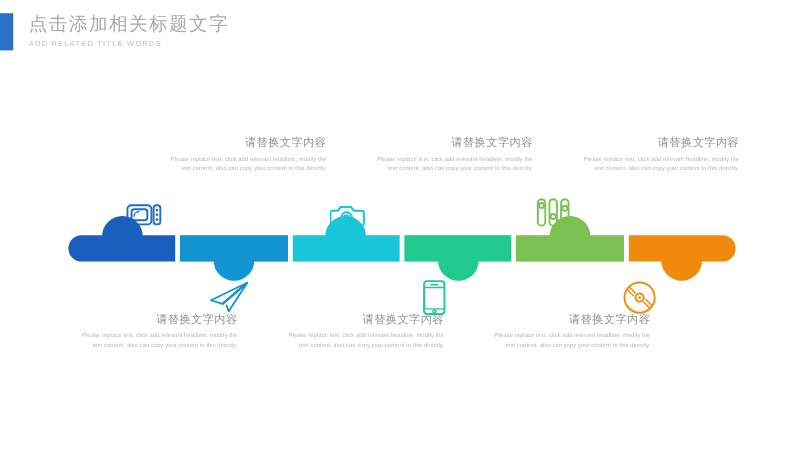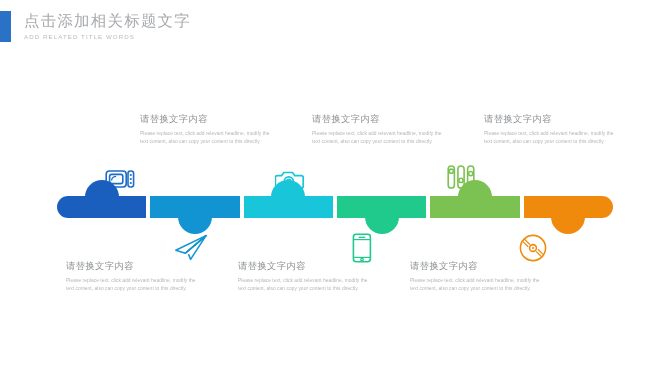--- a/index.html
+++ b/index.html
@@ -37,21 +37,21 @@
         width:34px;height:17px;background:var(--c);}
   .bump.up{top:-16px;border-radius:17px 17px 0 0;}
   .bump.down{bottom:-16px;border-radius:0 0 17px 17px;}
 
   
   .icon{position:absolute;width:46px;height:40px;
         display:flex;align-items:center;justify-content:center;}
   .icon svg{display:block;}
 
   
-  .txt{position:absolute;width:132px;}
+  .txt{position:absolute;width:132px;text-align:right;}
   .txt .head{
     font-size:9.3px;color:#8e9194;line-height:13px;
     letter-spacing:.4px;margin-bottom:4px;white-space:nowrap;
   }
   .txt .body{
     font-size:4.9px;color:#b3b6b9;line-height:7.6px;letter-spacing:.04px;
   }
 </style>
 </head>
 <body>

